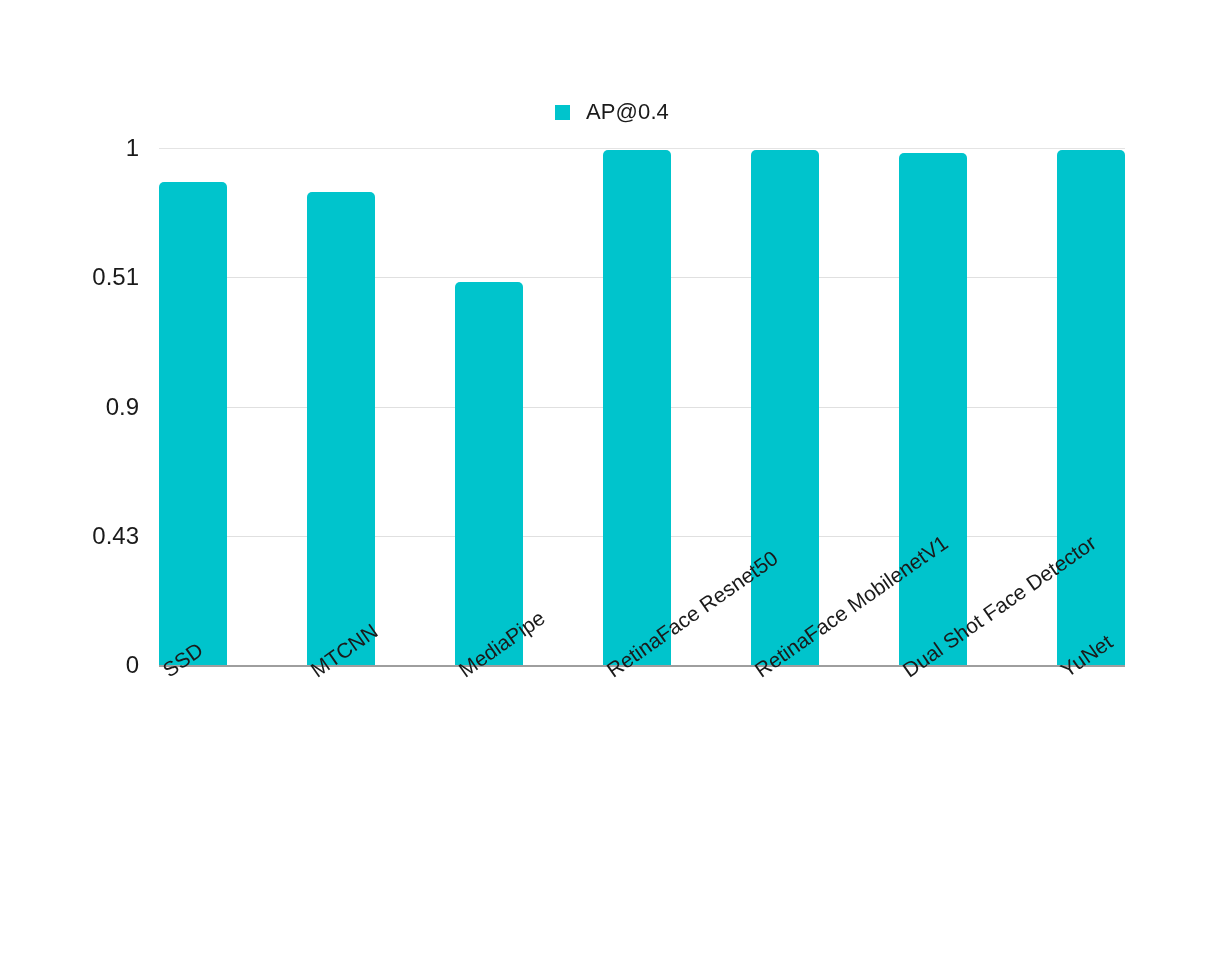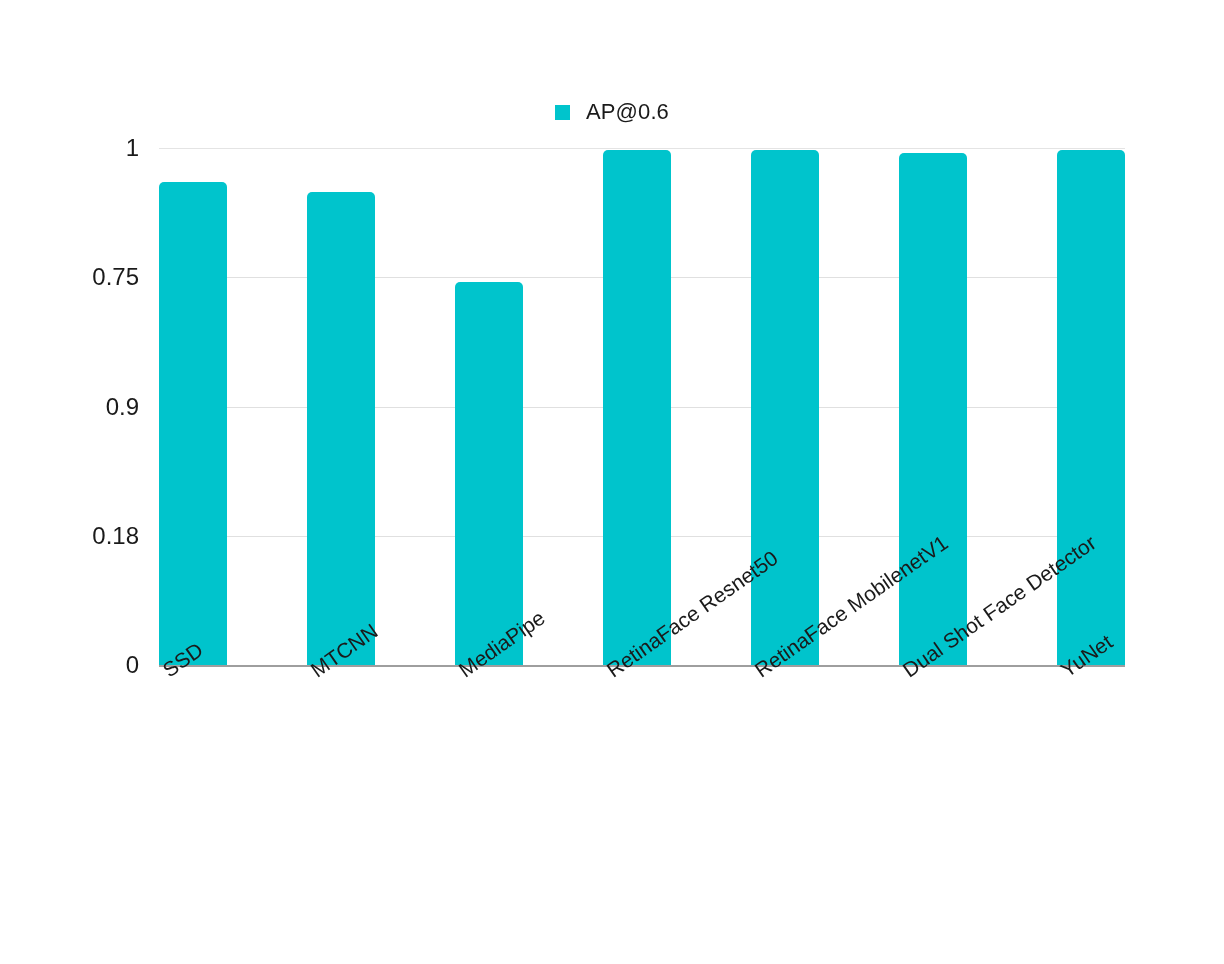--- a/index.html
+++ b/index.html
@@ -152,29 +152,29 @@
   .xlabel > span { direction: ltr; unicode-bidi: embed; }
 </style>
 </head>
 <body>
 
 <div id="chart-root">
 
   <div class="legend">
     <div class="legend-item">
       <span class="legend-swatch" style="background: rgb(0, 196, 204);"></span>
-      <span class="legend-label">AP@0.6</span>
+      <span class="legend-label">AP@0.4</span>
     </div>
   </div>
 
   <div class="ytick-wrap">
     <div class="ytick" style="top:0px;">1</div>
-    <div class="ytick" style="top:129.25px;">0.75</div>
+    <div class="ytick" style="top:129.25px;">0.51</div>
     <div class="ytick" style="top:258.5px;">0.9</div>
-    <div class="ytick" style="top:387.75px;">0.18</div>
+    <div class="ytick" style="top:387.75px;">0.43</div>
     <div class="ytick" style="top:517px;">0</div>
   </div>
 
   <div class="plot">
     <div class="gridline top-line" style="top:0px;"></div>
     <div class="gridline" style="top:129.25px;"></div>
     <div class="gridline" style="top:258.5px;"></div>
     <div class="gridline" style="top:387.75px;"></div>
   </div>
 

